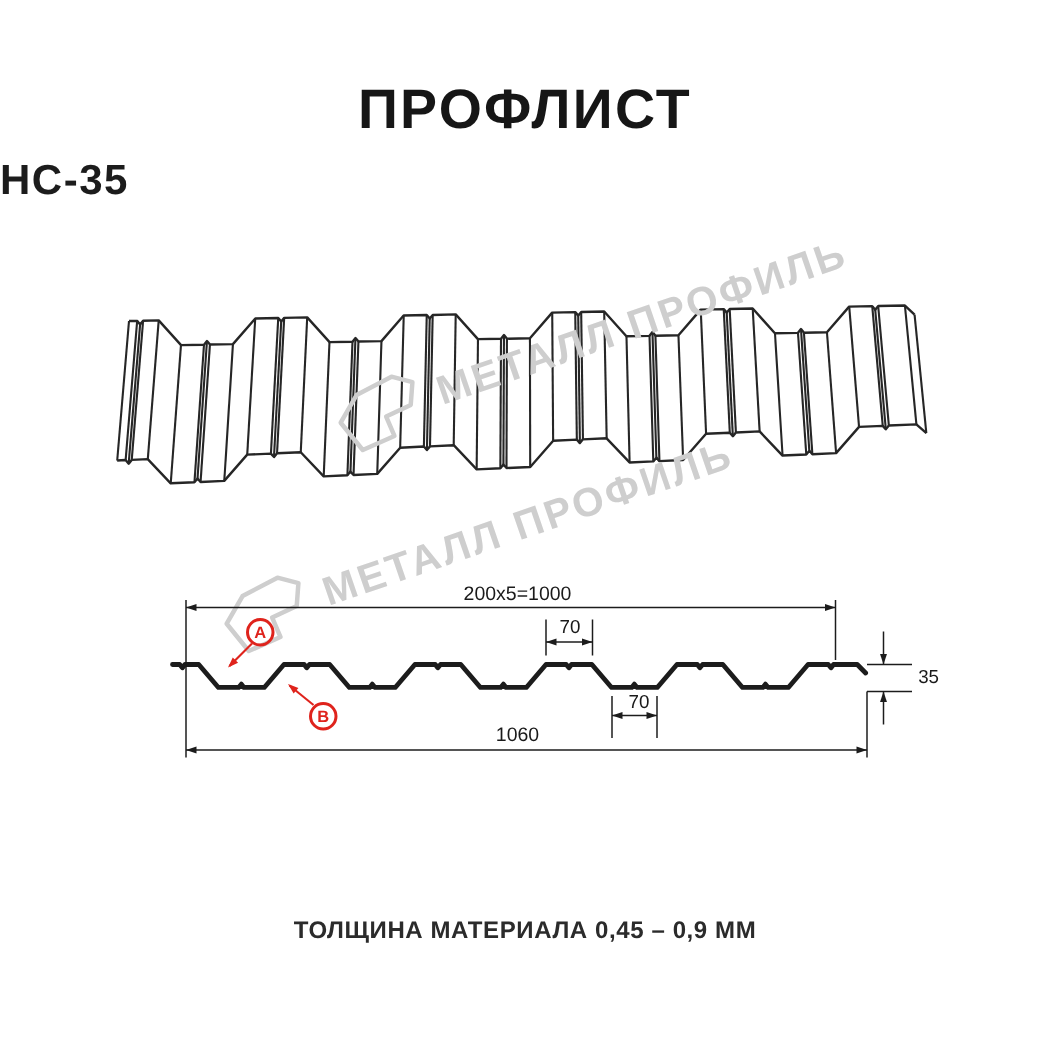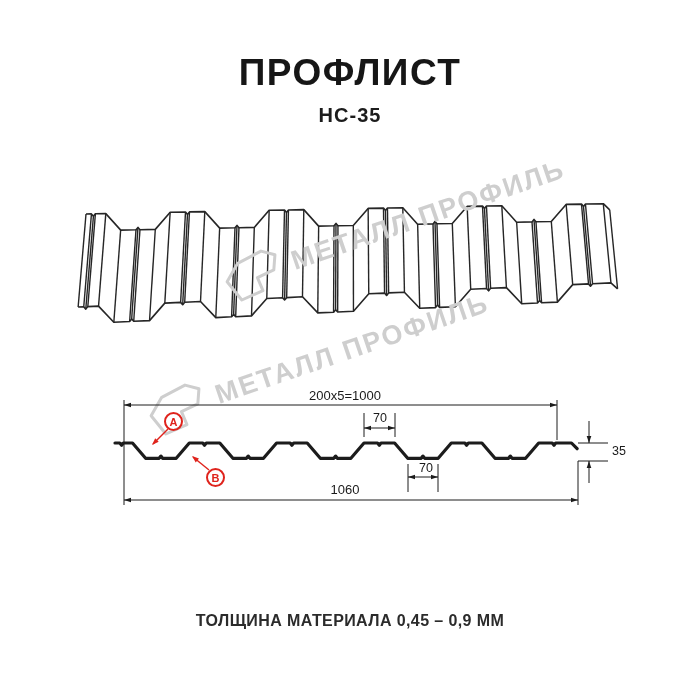--- a/index.html
+++ b/index.html
@@ -2,21 +2,21 @@
 <html><head>
 <meta charset="utf-8">
 <style>
   html,body{margin:0;padding:0;background:#fff;}
   #stage{position:relative;width:700px;height:700px;background:#ffffff;overflow:hidden;
          font-family:"Liberation Sans", sans-serif;}
   .abs{position:absolute;}
   
   #title{left:0;top:52px;width:700px;text-align:center;font-size:37px;font-weight:800;
          letter-spacing:1.5px;color:#161616;}
-  #subtitle{left:0;top:104px;width:700px;text-align:center;font-size:20px;font-weight:700;
+  #subtitle{left:0;top:104px;width:700px;font-size:28px;font-weight:700;
          letter-spacing:1px;color:#1c1c1c;}
   
   #footer{left:0;top:612px;width:700px;text-align:center;font-size:16px;font-weight:600;
          letter-spacing:.4px;color:#2b2b2b;}
   
   .wm{display:flex;align-items:center;gap:10px;transform:rotate(-19deg);
       transform-origin:left center;pointer-events:none;}
   .wm-text{font-size:27px;font-weight:800;letter-spacing:2px;white-space:nowrap;color:#cecece;}
   #wm1{left:224px;top:262px;}
   #wm2{left:148px;top:396px;}

